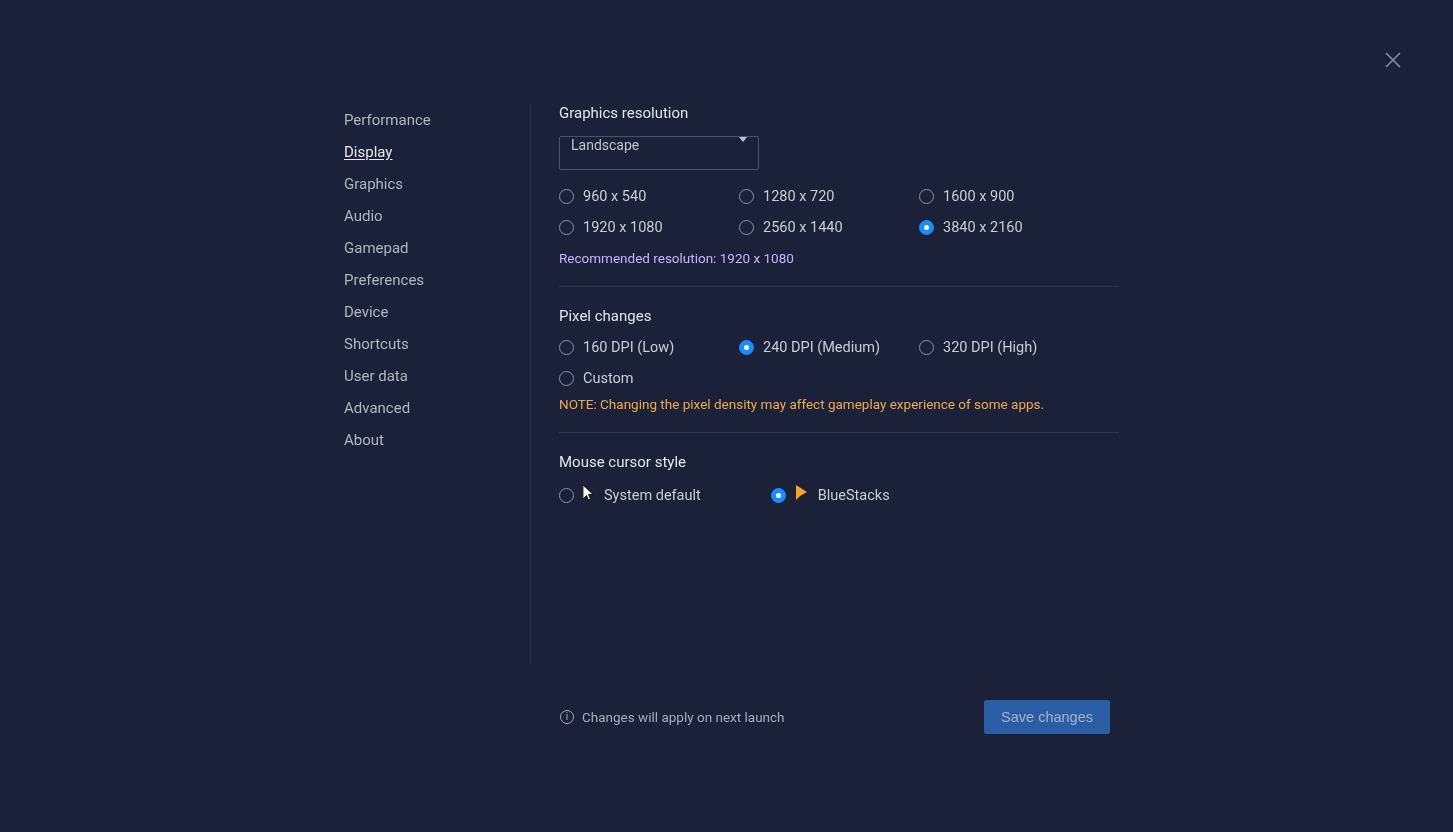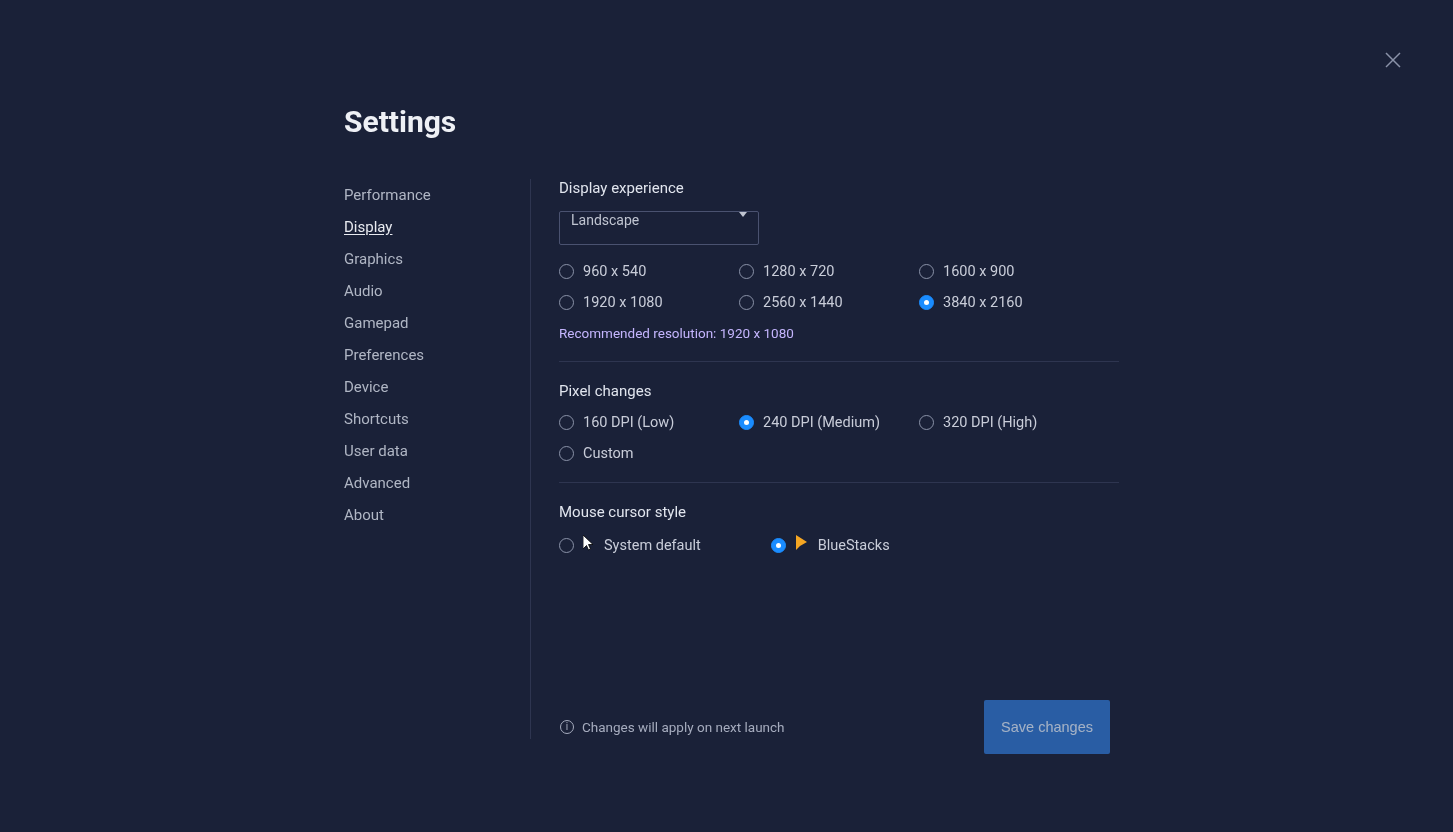--- a/index.html
+++ b/index.html
@@ -195,59 +195,58 @@
   align-items: center;
   justify-content: center;
   font-size: 10px;
   line-height: 1;
 }
 .save-btn {
   background: #2f72c9;
   opacity: 0.75;
   color: #d3e2f5;
   border: none;
-  padding: 19px 17px;
+  padding: 9px 17px;
   font-size: 14.5px;
   border-radius: 2px;
   cursor: pointer;
 }
 </style>
 </head>
 <body>
 
 <div class="close-btn">
   <svg viewBox="0 0 20 20" fill="none" stroke-width="1.5">
     <line x1="3" y1="3" x2="17" y2="17"></line>
     <line x1="17" y1="3" x2="3" y2="17"></line>
   </svg>
 </div>
 
 <div class="container">
-  <h1 class="title">Settings</h1>
 
   <div class="layout">
     <div class="sidebar">
       <div class="side-item">Performance</div>
       <div class="side-item active">Display</div>
       <div class="side-item">Graphics</div>
       <div class="side-item">Audio</div>
       <div class="side-item">Gamepad</div>
       <div class="side-item">Preferences</div>
       <div class="side-item">Device</div>
       <div class="side-item">Shortcuts</div>
       <div class="side-item">User data</div>
       <div class="side-item">Advanced</div>
       <div class="side-item">About</div>
     </div>
 
     <div class="divider-vert"></div>
 
     <div class="main">
 
-      <div class="section-title">Display experience</div>
+      <div class="section-title">Graphics resolution</div>
       <div class="dropdown">
         <span>Landscape</span>
         <span class="caret"></span>
       </div>
       <div class="radio-grid">
         <div class="radio">
             <span class="radio-circle"></span>
             <span>960 x 540</span>
           </div>
         <div class="radio">
@@ -289,20 +288,21 @@
             <span class="radio-circle"></span>
             <span>320 DPI (High)</span>
           </div>
       </div>
       <div class="radio-row-single">
         <div class="radio">
             <span class="radio-circle"></span>
             <span>Custom</span>
           </div>
       </div>
+      <div class="note">NOTE: Changing the pixel density may affect gameplay experience of some apps.</div>
 
       <hr class="hr">
 
       <div class="section-title">Mouse cursor style</div>
       <div class="cursor-row">
         <div class="cursor-opt radio">
           <span class="radio-circle"></span>
           <span class="cursor-icon-default">
             <svg viewBox="0 0 12 16">
                 <path d="M0 0 L0 14 L3.5 10.5 L5.5 15 L7.5 14 L5.5 9.5 L10 9.5 Z" fill="#fff" stroke="#000" stroke-width="0.8"></path>

